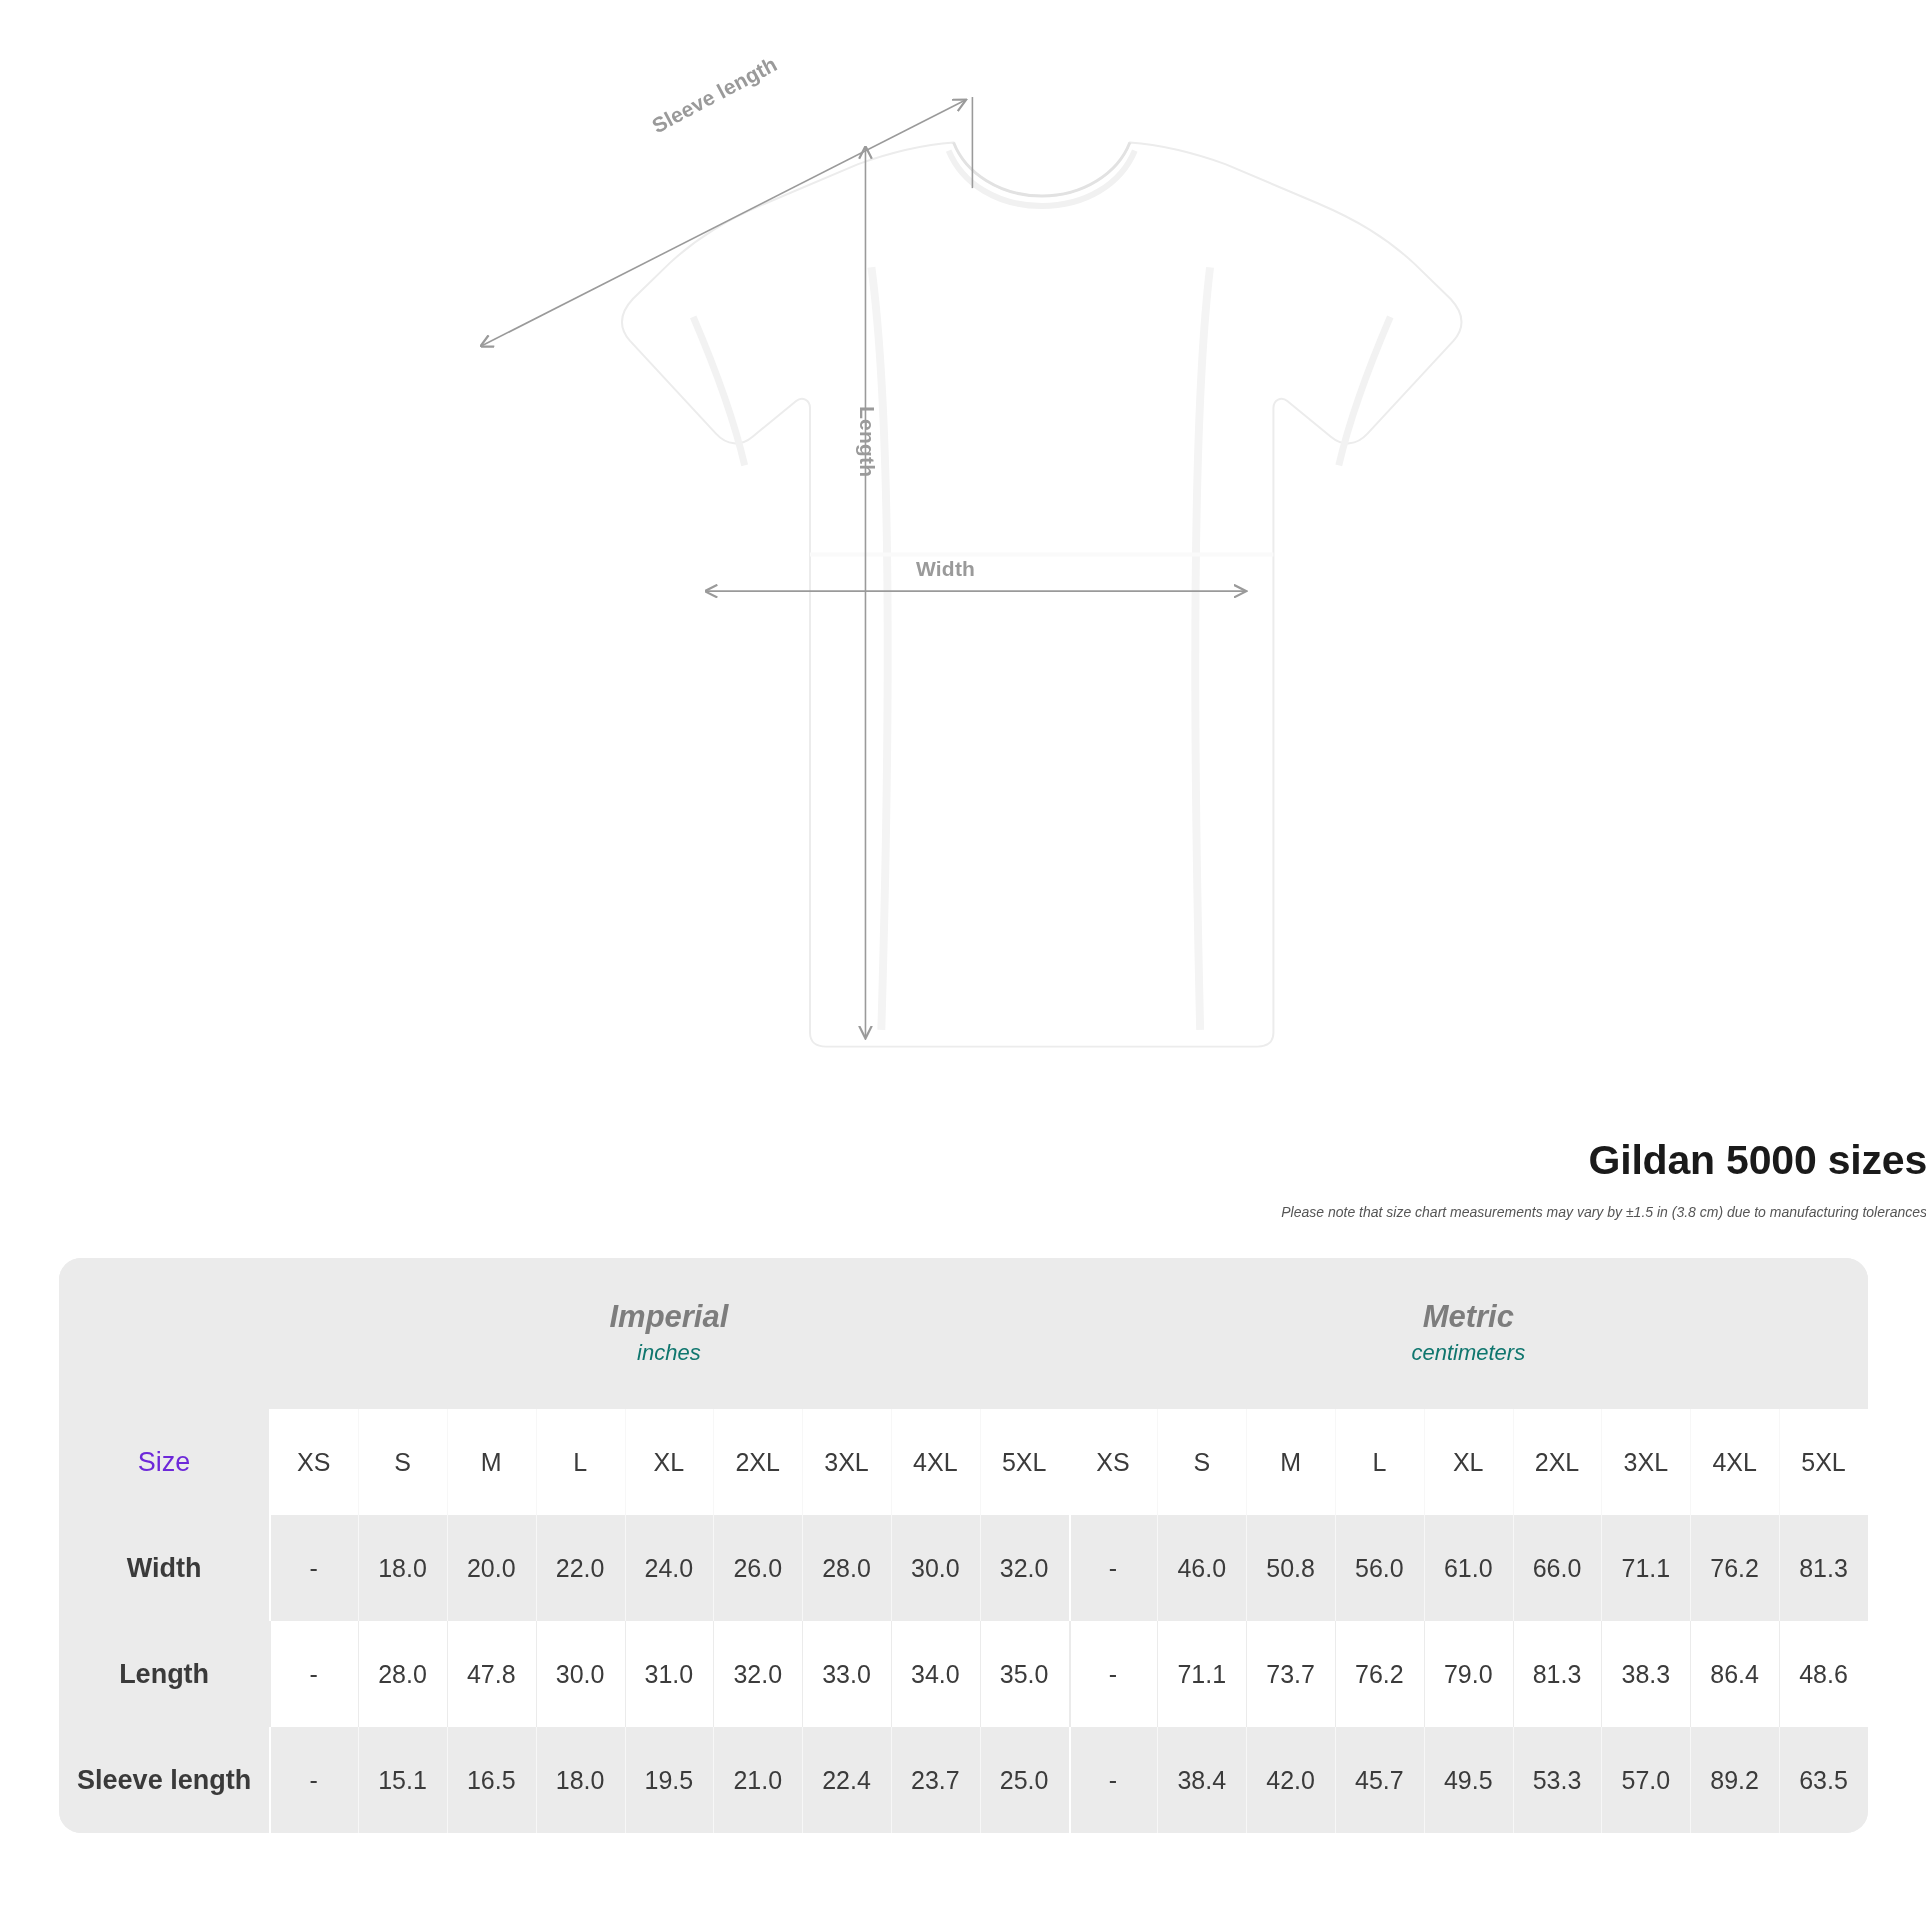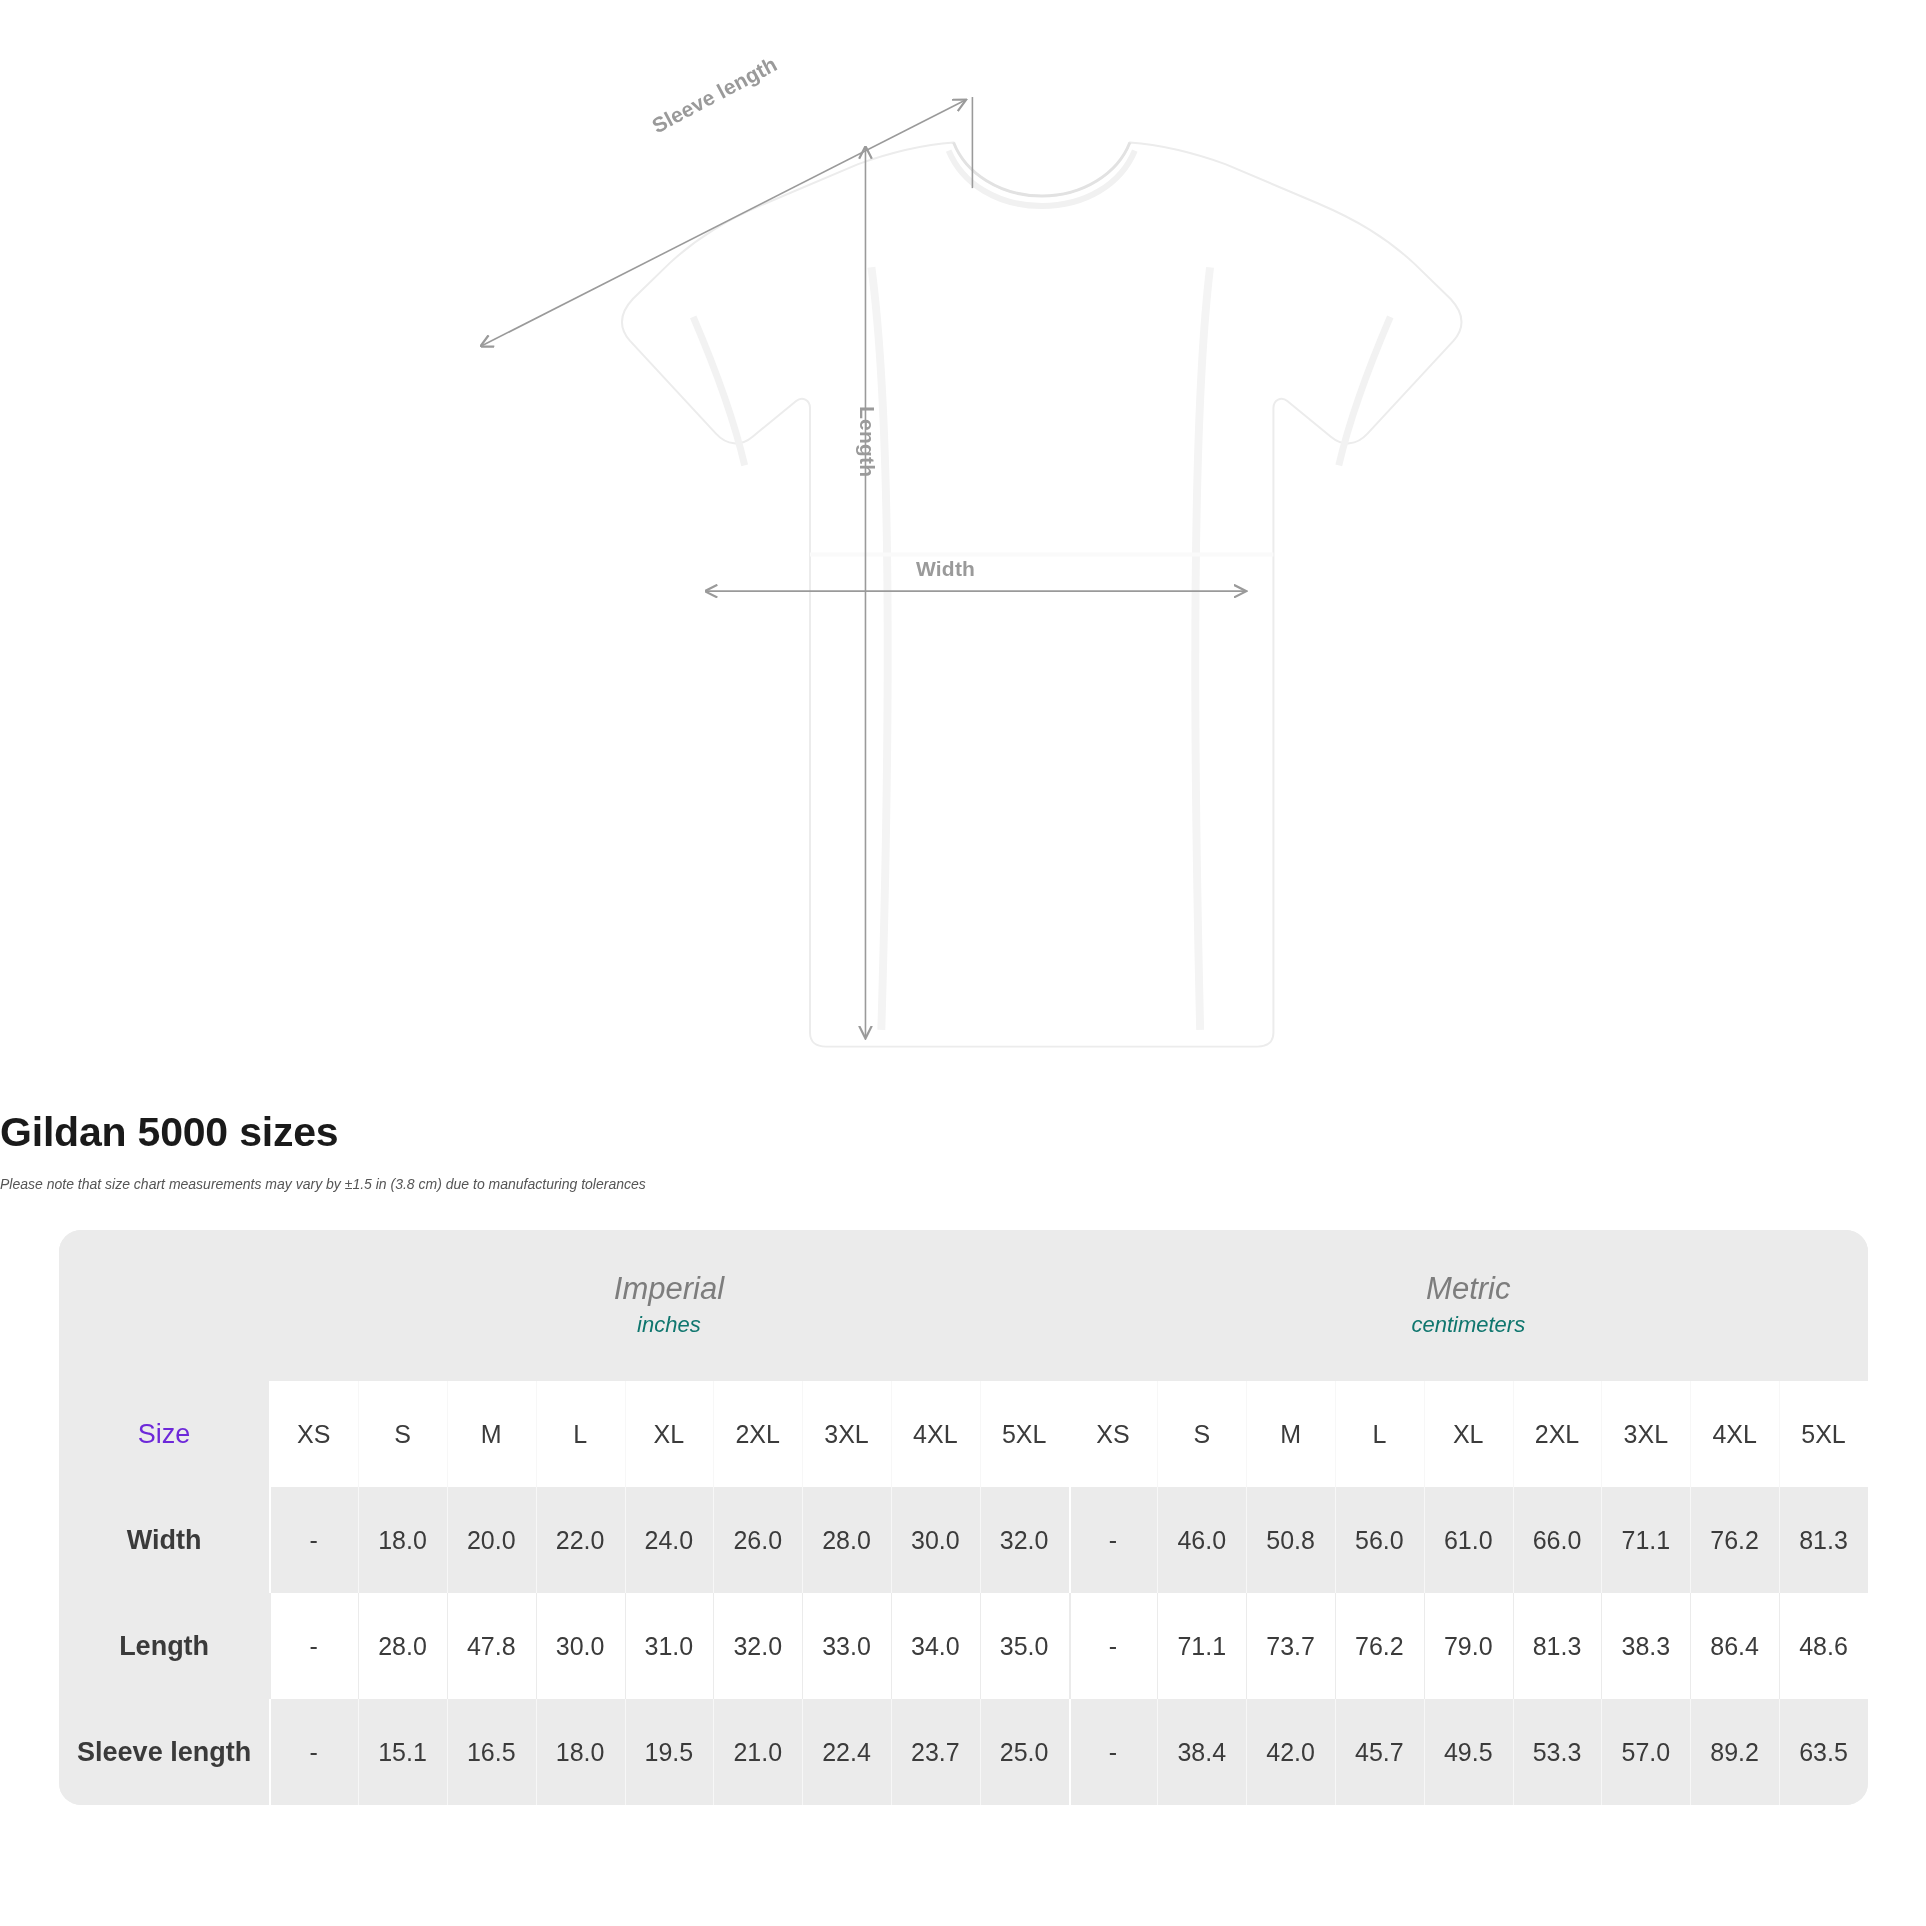--- a/index.html
+++ b/index.html
@@ -54,21 +54,22 @@
     transform: rotate(90deg);
     transform-origin: left top;
   }
   .label-width {
     left: 916px;
     top: 557px;
   }
 
   
   .title-block {
-    text-align: left;
+    text-align: right;
+    margin-top: 28px;
   }
   .chart-title {
     font-size: 41px;
     font-weight: bold;
     color: #1a1a1a;
     letter-spacing: -0.2px;
   }
   .chart-note {
     margin-top: 20px;
     font-size: 14px;
@@ -97,21 +98,21 @@
     border: none;
   }
 
   
   .unit-row td {
     height: 149px;
     background: #ebebeb;
   }
   .unit-name {
     font-size: 31px;
-    font-weight: normal;
+    font-weight: bold;
     font-style: italic;
     color: #7d7d7d;
     line-height: 1.25;
   }
   .unit-sub {
     font-size: 22px;
     font-style: italic;
     color: #0f766e;
     line-height: 1.5;
   }

